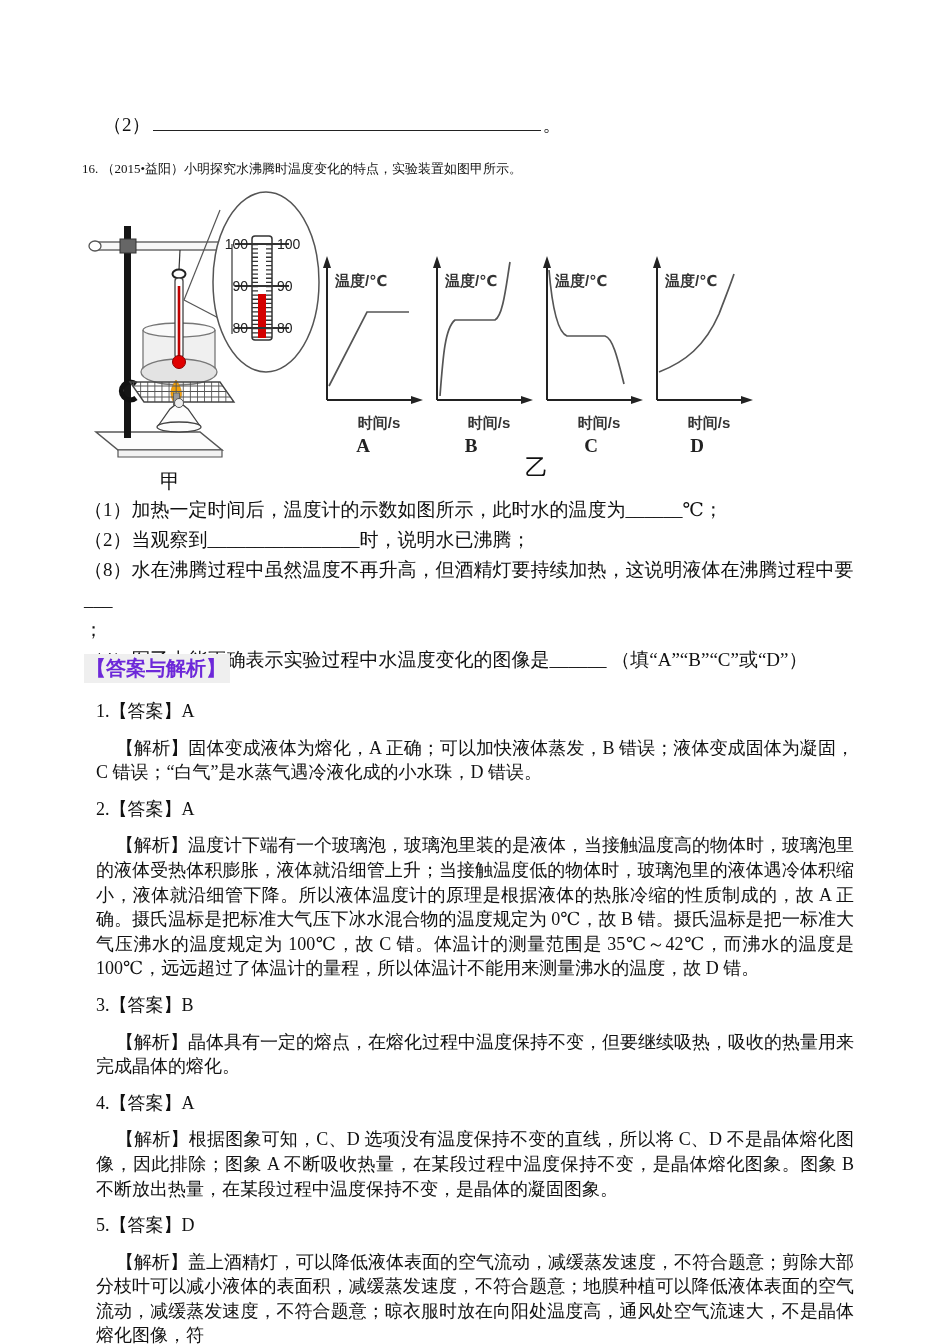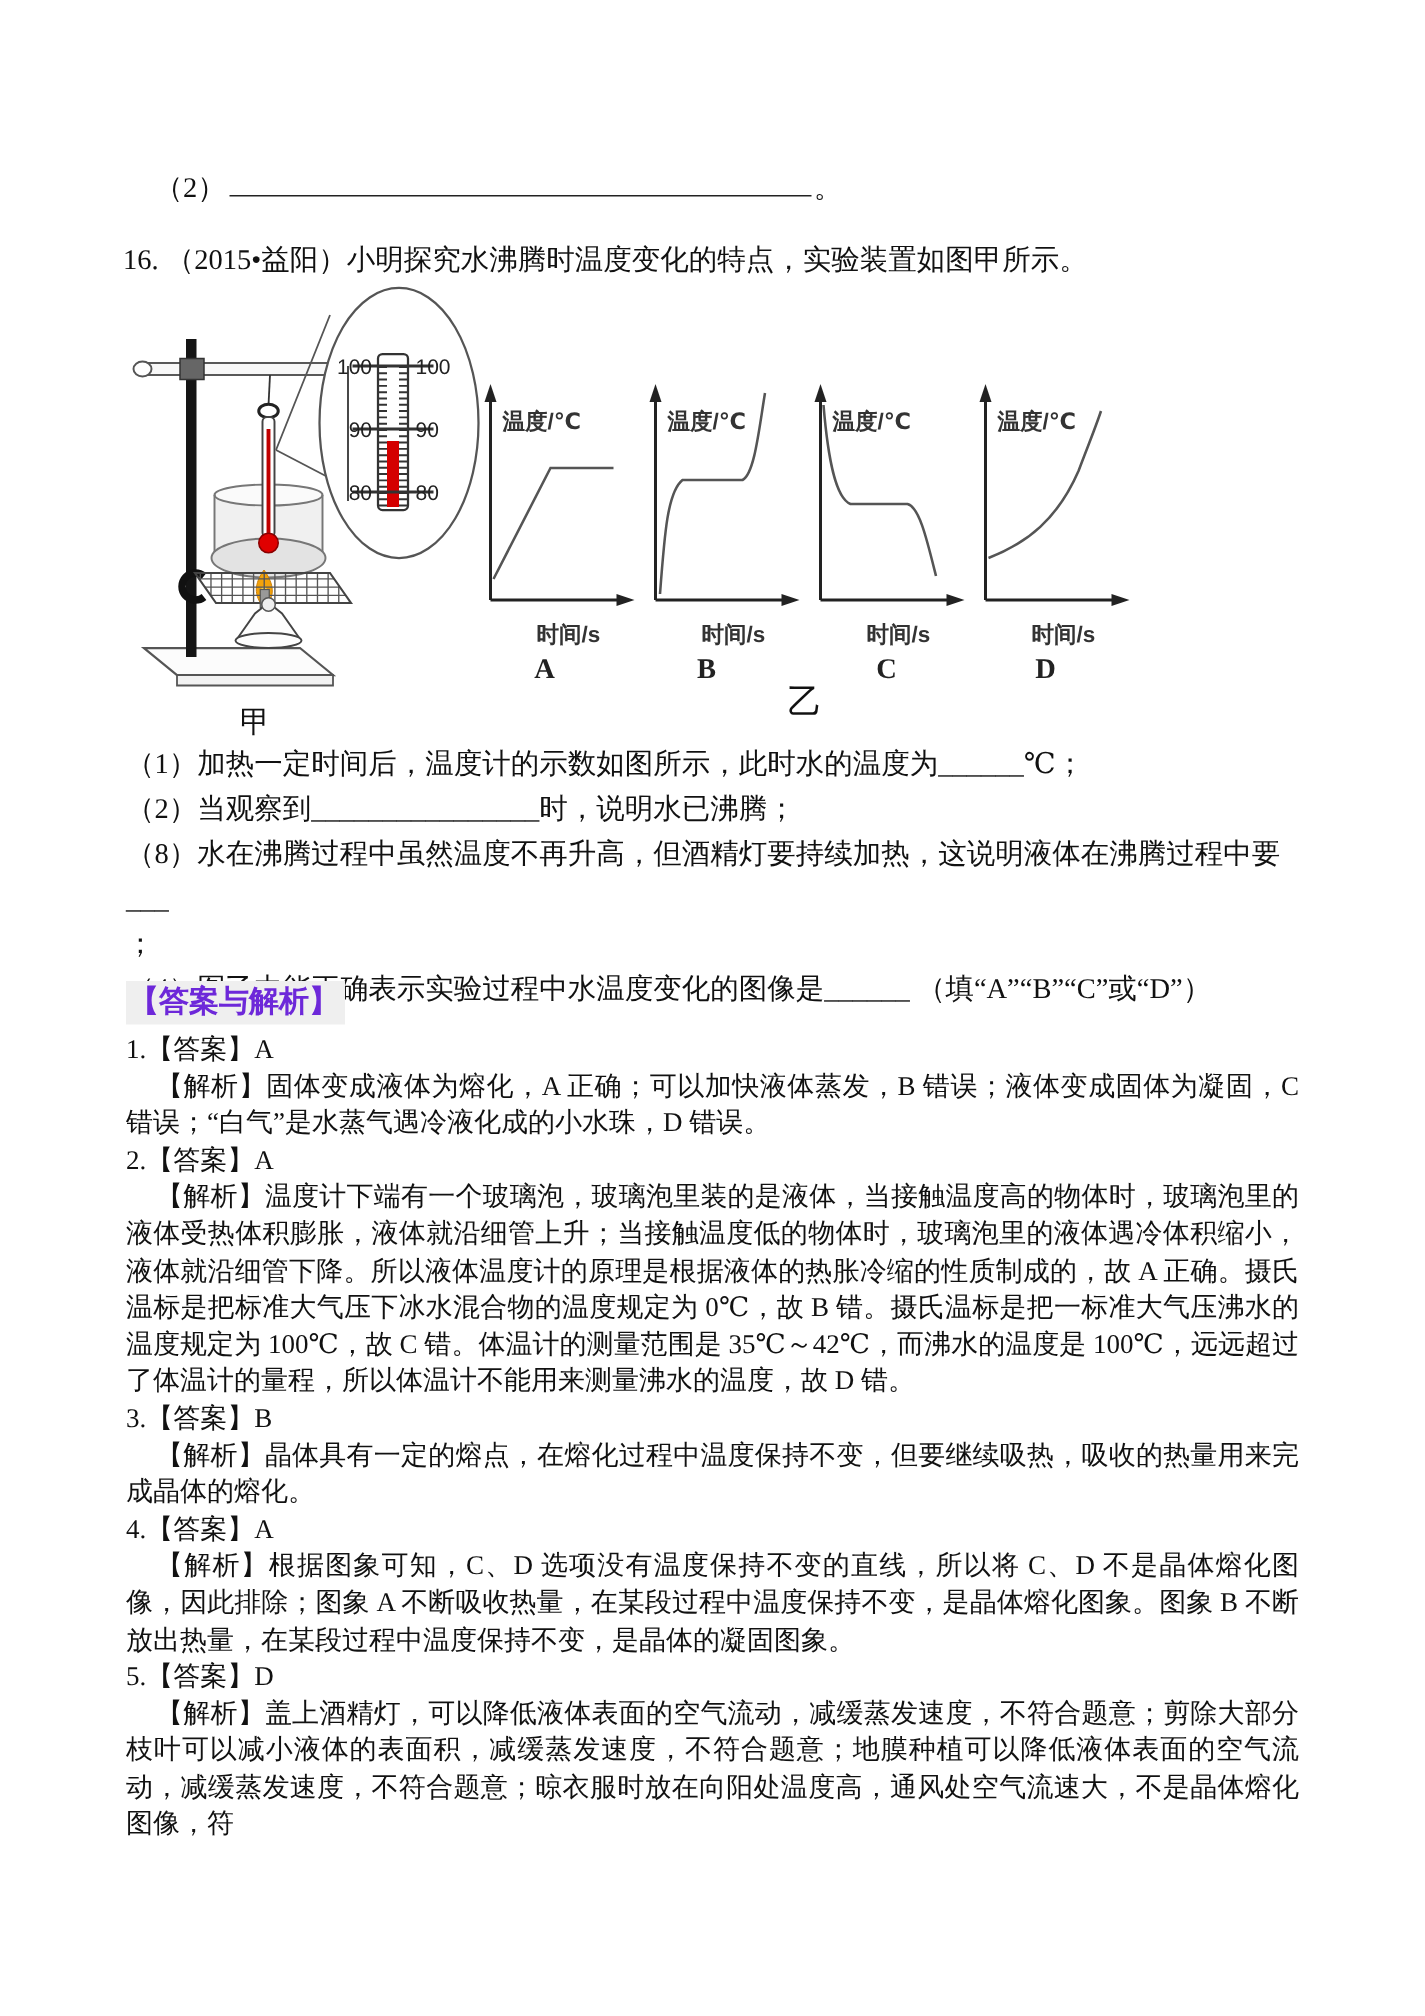--- a/index.html
+++ b/index.html
@@ -2,33 +2,33 @@
 <html><head>
 <meta charset="utf-8">
 <style>
   html,body{margin:0;padding:0;background:#ffffff;}
   .page{position:relative;width:950px;height:1344px;background:#fff;overflow:hidden;
         font-family:"Liberation Serif","DejaVu Serif",serif;color:#111;}
   .line{position:absolute;white-space:nowrap;}
   .q2line{left:103px;top:112px;font-size:19px;}
   .blank-long{display:inline-block;width:388px;border-bottom:1.6px solid #222;height:18px;
               vertical-align:baseline;margin:0 2px;}
-  .q16line{left:82px;top:160px;font-size:19px;}
+  .q16line{left:82px;top:160px;font-size:13px;}
   .figure{position:absolute;left:80px;top:186px;width:800px;height:312px;}
   .apparatus{position:absolute;left:0;top:0;}
   .graph{position:absolute;top:64px;width:115px;height:210px;}
   .jia{position:absolute;left:80px;top:282px;font-size:20px;}
   .yi{position:absolute;left:445px;top:266px;font-size:23px;}
   .subqs{position:absolute;left:84px;top:495px;width:796px;font-size:19px;}
   .subqs div{line-height:30px;}
   .ans{position:absolute;left:84px;top:654px;width:782px;font-size:18px;line-height:24.6px;
        text-align:justify;}
   .ans-header{display:inline-block;font-size:20px;font-weight:bold;line-height:26px;
               padding:1px 4px 2px 2px;margin-bottom:4px;}
-  .ans p{margin:0;}
+  .ans p{margin:12px;}
   .jiexi{text-indent:20px;}
   svg text{font-family:"Liberation Sans","DejaVu Sans",sans-serif;}
   svg .cjk{font-weight:bold;fill:#333;}
   svg .letter{font-family:"Liberation Serif","DejaVu Serif",serif;fill:#222;font-weight:bold;}
 </style>
 </head>
 <body>
 
 <div class="page">
 

